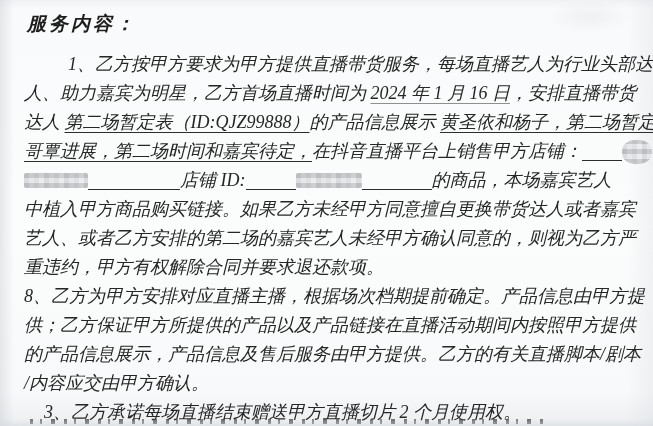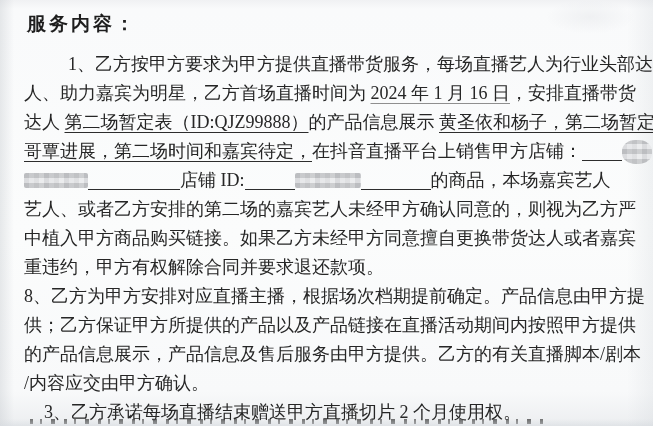--- a/index.html
+++ b/index.html
@@ -17,21 +17,21 @@
     background:linear-gradient(90deg,rgba(190,195,200,.35) 0px,rgba(255,255,255,0) 14px,rgba(255,255,255,0) 96%,rgba(205,210,215,.25) 100%);
     pointer-events:none;
   }
   .photo::after{ 
     content:"";position:absolute;right:18px;top:0;width:90px;height:34px;
     background:radial-gradient(ellipse at center,rgba(150,155,165,.10),rgba(150,155,165,0) 70%);
     pointer-events:none;
   }
   .doc{
     position:absolute;left:24px;top:12px;right:10px;
-    color:#262626;font-size:18px;
+    color:#262626;font-size:18px;font-style:italic;
   }
   .heading{
     font-weight:bold;font-size:19px;letter-spacing:3px;color:#1e1e1e;
     margin:0 0 0 3px;height:38px;line-height:24px;
   }
   .line{
     height:29px;line-height:29px;white-space:nowrap;letter-spacing:0px;
   }
   .seg{display:inline;}
   .u{
@@ -73,22 +73,22 @@
 
 <div class="photo">
   <div class="doc">
     <div class="heading">服务内容：</div>
     <div id="doc-lines">
         <div class="line" style="margin-left: 44px;"><span class="seg">1、乙方按甲方要求为甲方提供直播带货服务，每场直播艺人为行业头部达</span></div>
         <div class="line"><span class="seg">人、助力嘉宾为明星，乙方首场直播时间为 </span><span class="seg u u-faint">2024 年 1 月 16 日</span><span class="seg">，安排直播带货</span></div>
         <div class="line"><span class="seg">达人 </span><span class="seg u">第二场暂定表（ID:QJZ99888）</span><span class="seg">的产品信息展示 </span><span class="seg u">黄圣依和杨子，第二场暂定表</span></div>
         <div class="line"><span class="seg u">哥覃进展，第二场时间和嘉宾待定，</span><span class="seg">在抖音直播平台上销售甲方店铺：</span><span class="blank" style="width: 40px;"></span><span class="mosaic round" style="width: 30px; height: 24px;"></span></div>
         <div class="line"><span class="mosaic" style="width: 64px; height: 15px;"></span><span class="blank" style="width: 92px;"></span><span class="seg">店铺 ID:</span><span class="blank" style="width: 50px;"></span><span class="mosaic" style="width: 66px; height: 15px;"></span><span class="blank" style="width: 70px;"></span><span class="seg">的商品，本场嘉宾艺人</span></div>
+        <div class="line"><span class="seg">中植入甲方商品购买链接。如果乙方未经甲方同意擅自更换带货达人或者嘉宾</span></div>
         <div class="line"><span class="seg">艺人、或者乙方安排的第二场的嘉宾艺人未经甲方确认同意的，则视为乙方严</span></div>
-        <div class="line"><span class="seg">中植入甲方商品购买链接。如果乙方未经甲方同意擅自更换带货达人或者嘉宾</span></div>
         <div class="line"><span class="seg">重违约，甲方有权解除合同并要求退还款项。</span></div>
         <div class="line"><span class="seg">8、乙方为甲方安排对应直播主播，根据场次档期提前确定。产品信息由甲方提</span></div>
         <div class="line"><span class="seg">供；乙方保证甲方所提供的产品以及产品链接在直播活动期间内按照甲方提供</span></div>
         <div class="line"><span class="seg">的产品信息展示，产品信息及售后服务由甲方提供。乙方的有关直播脚本/剧本</span></div>
         <div class="line"><span class="seg">/内容应交由甲方确认。</span></div>
         <div class="line" style="margin-left: 20px;"><span class="seg">3、乙方承诺每场直播结束赠送甲方直播切片 2 个月使用权。</span></div>
       </div>
   </div>
   <div class="cut-strip"></div>
   <div class="bottom-band"></div>

